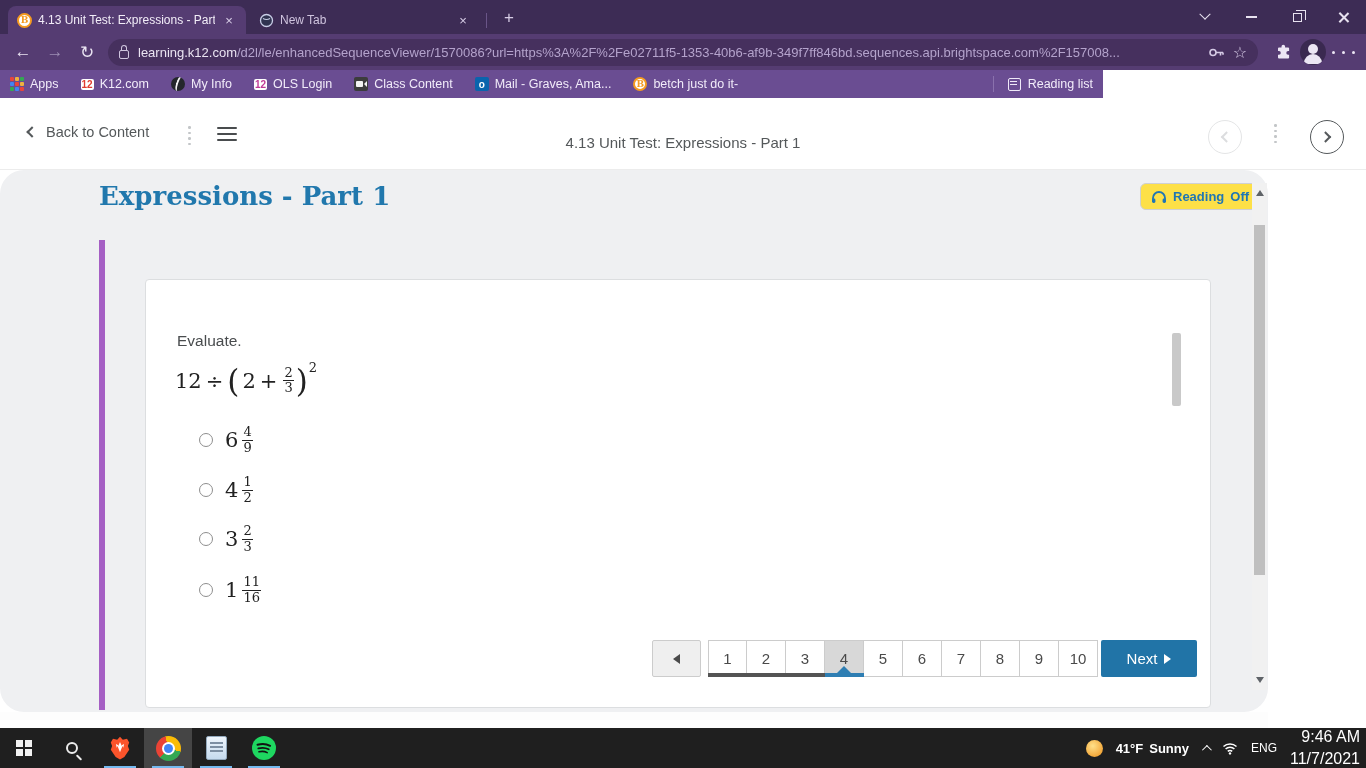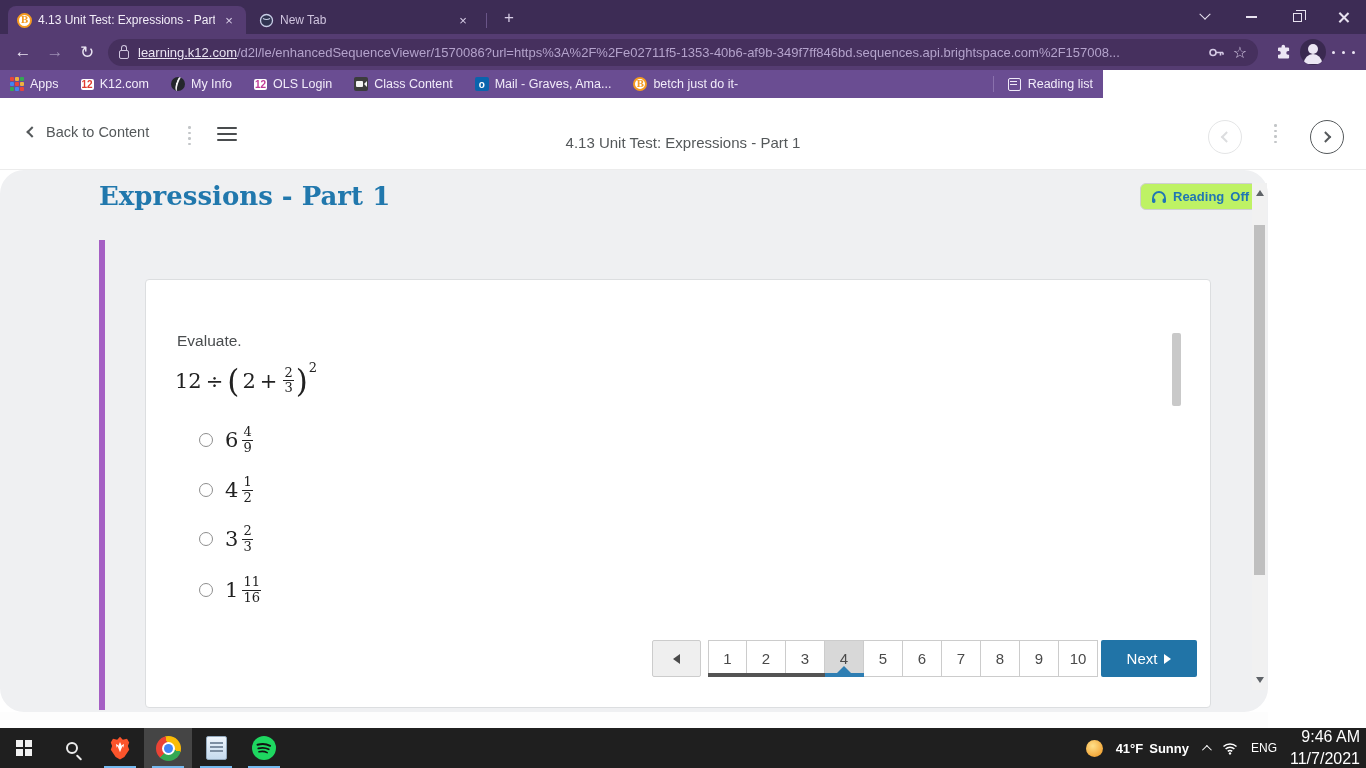--- a/index.html
+++ b/index.html
@@ -24,21 +24,21 @@
   .maxsq { width:9px; height:9px; border:1.3px solid #e8e2f0; position:relative; }
   .maxsq::before { content:""; position:absolute; left:2px; top:-4px; width:9px; height:9px; border-top:1.3px solid #e8e2f0; border-right:1.3px solid #e8e2f0; }
   .closex { position:relative; width:11px; height:11px; }
   .closex::before,.closex::after { content:""; position:absolute; left:5px; top:-1px; width:1.6px; height:13px; background:#e8e2f0; }
   .closex::before { transform:rotate(45deg); } .closex::after { transform:rotate(-45deg); }
 
   
   .toolbar { position:absolute; left:0; top:34px; width:1366px; height:36px; background:#553c72; }
   .nav-ic { position:absolute; top:0; height:36px; display:flex; align-items:center; justify-content:center; width:30px; font-size:17px; color:#eae4f2; }
   .addressbar { position:absolute; left:108px; top:39px; width:1150px; height:27px; background:#46305e; border-radius:14px; display:flex; align-items:center; padding:0 11px; font-size:13px; }
-  .url-host { color:#eae4f2; white-space:nowrap;text-decoration:underline; }
+  .url-host { color:#eae4f2; white-space:nowrap; }
   .url-path { color:#b4a3cc; white-space:nowrap; overflow:hidden; flex:1; }
   .lock { width:10px; height:9px; border:1.4px solid #cfc5de; border-radius:2px; position:relative; margin-right:9px; margin-top:3px; }
   .lock::before { content:""; position:absolute; left:1px; top:-6px; width:4px; height:5px; border:1.4px solid #cfc5de; border-bottom:none; border-radius:4px 4px 0 0; }
   .rtools { position:absolute; top:34px; right:0; height:36px; display:flex; align-items:center; padding-right:8px; }
   .rtool { width:30px; display:flex; align-items:center; justify-content:center; }
   .avatar-c { width:26px; height:26px; border-radius:50%; background:#3a2950; position:relative; }
   .avatar-c::before { content:""; position:absolute; left:8px; top:5px; width:10px; height:10px; border-radius:50%; background:#ece6f4; }
   .avatar-c::after { content:""; position:absolute; left:4px; top:15px; width:18px; height:10px; border-radius:9px 9px 0 0; background:#ece6f4; }
   .vdots span { display:block; width:3px; height:3px; border-radius:50%; background:#ece6f4; margin:2px auto; }
 
@@ -73,21 +73,21 @@
   .navcirc.next { left:1310px; border:1.8px solid #55595c; }
   .nc-chev { width:8px; height:8px; }
   .nc-chev.left { border-left:2px solid #dcdddf; border-bottom:2px solid #dcdddf; transform:rotate(45deg) translate(1px,-1px); }
   .nc-chev.right { border-top:2px solid #55595c; border-right:2px solid #55595c; transform:rotate(45deg) translate(-1px,1px); }
 
   
   .content { position:absolute; left:0; top:170px; width:1268px; height:542px; background:#eff0f2;border-radius:24px; }
   .white-right { position:absolute; left:1268px; top:170px; width:98px; height:558px; background:#fff; }
   .white-bottom { position:absolute; left:0; top:712px; width:1268px; height:16px; background:#fdfdfd; }
   .page-title { position:absolute; left:99px; top:11px; font:bold 26px "DejaVu Serif",serif; color:#2178ad; }
-  .reading-pill { position:absolute; left:1140px; top:13px; height:27px; padding:0 10px; background:#bef264; border:1px solid #cfd0d1; border-radius:6px; display:flex; align-items:center; gap:6px; color:#2076b4; font-size:13px; font-weight:bold; }
+  .reading-pill { position:absolute; left:1140px; top:13px; height:27px; padding:0 10px; background:#fde047; border:1px solid #cfd0d1; border-radius:6px; display:flex; align-items:center; gap:6px; color:#2076b4; font-size:13px; font-weight:bold; }
   .accent-bar { position:absolute; left:99px; top:70px; width:6px; height:470px; background:#a55fc4; }
   .qcard { position:absolute; left:145px; top:109px; width:1066px; height:429px; background:#fff; border:1px solid #dcdee0; border-radius:4px; }
   .prompt { position:absolute; left:31px; top:52px; font-size:15.5px; color:#494c4e; }
   .mathrow { position:absolute; left:29px; top:86px; display:flex; align-items:center; font-family:"DejaVu Serif",serif; font-size:21px; color:#222; }
   .mathrow .sp { margin:0 4px; }
   .paren { font-size:31px; font-weight:400; line-height:0; }
   .mfrac { display:inline-flex; flex-direction:column; align-items:center; font-size:13px; line-height:1.1; margin:0 2px; font-family:"DejaVu Serif",serif; color:#222; }
   .mfrac .den { border-top:1px solid #222; padding:0 1px; }
   .exp { align-self:flex-start; font-size:13px; position:relative; top:-6px; left:1px; }
   .opt { position:absolute; left:53px; display:flex; align-items:center; gap:12px; height:36px; }

